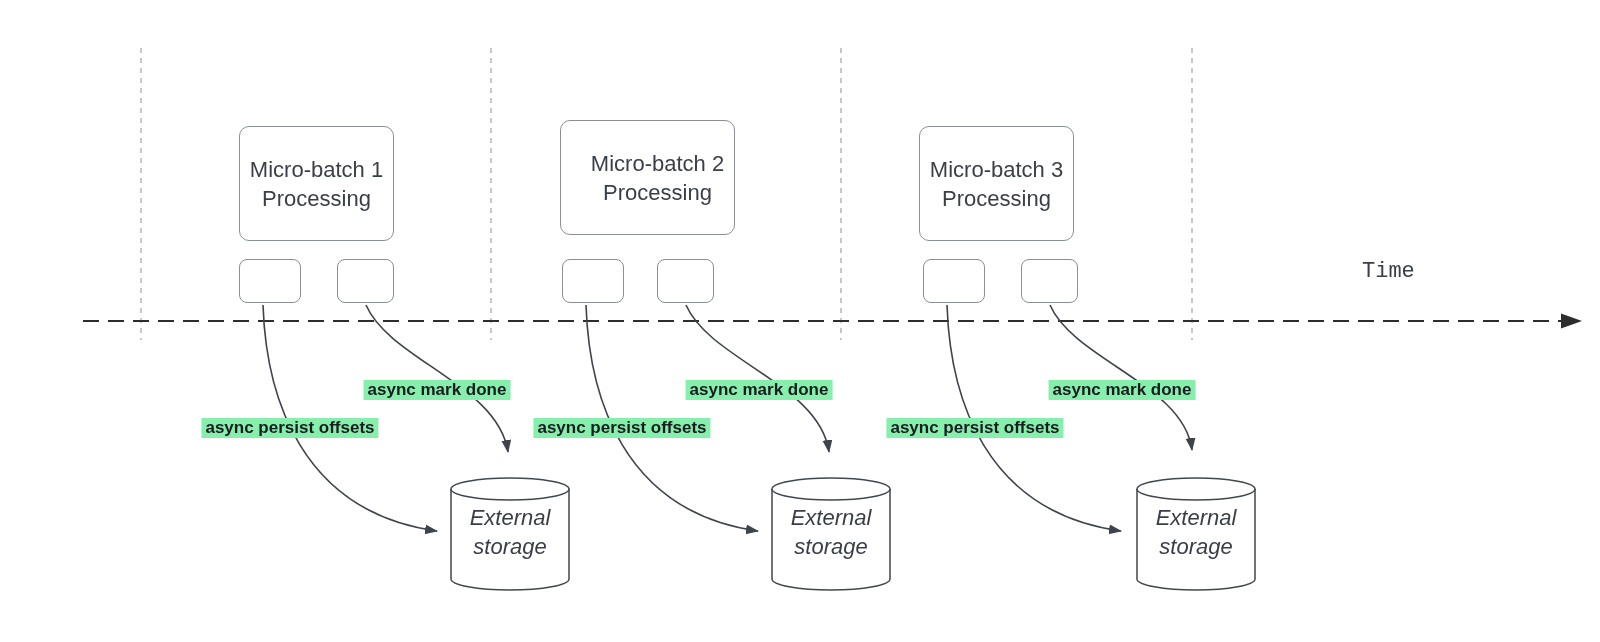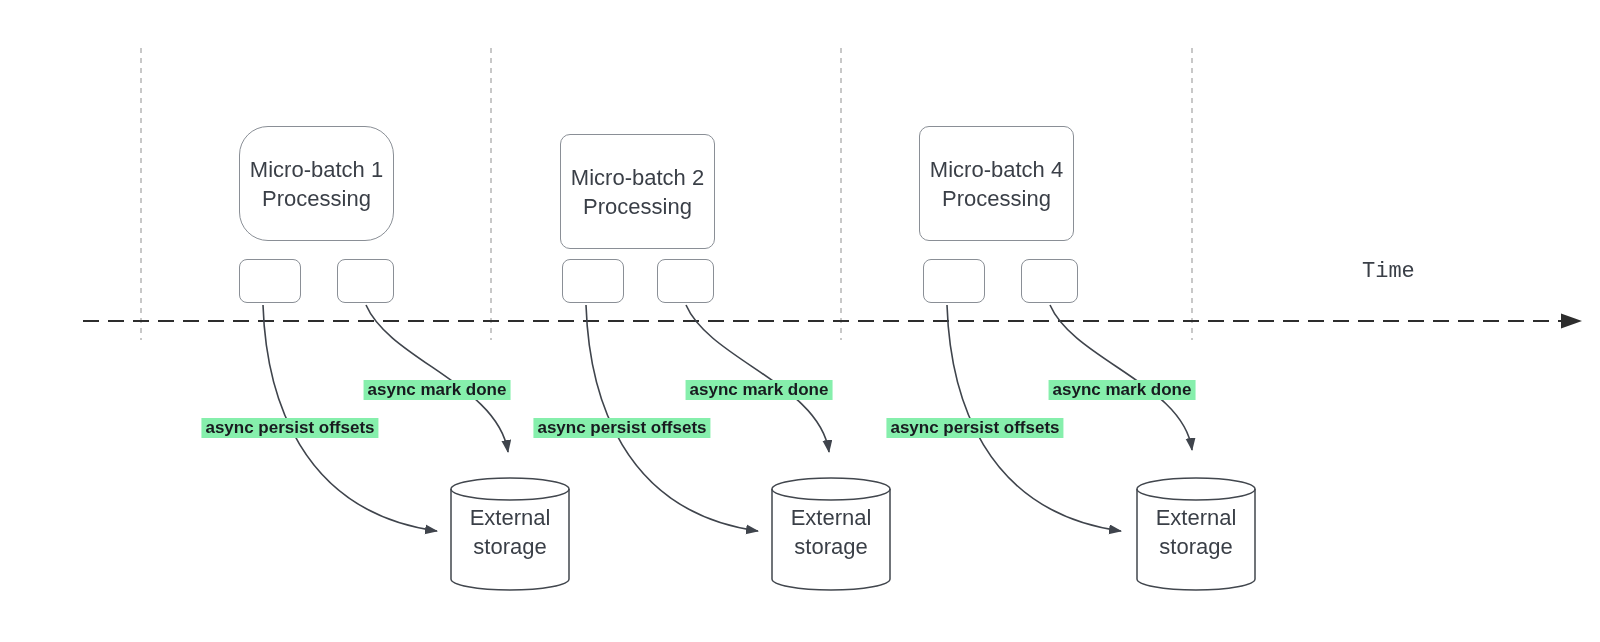--- a/index.html
+++ b/index.html
@@ -20,21 +20,21 @@
   }
   .mini-a { width:60px; }
   .mini-b { width:55px; }
   .arrow-label {
     position:absolute; transform:translateX(-50%);
     background:#86efac; padding:0 4px; white-space:nowrap;
     font-size:17px; font-weight:bold; color:#181b1f; z-index:3;
   }
   .storage-label {
     position:absolute; width:120px; top:503px; text-align:center;
-    font-size:22px; line-height:29px; color:#3a3f47; z-index:2;
+    font-size:22px; line-height:29px; color:#3a3f47; z-index:2;font-style:italic;
   }
   .time-label {
     position:absolute; left:1362px; top:259px;
     font-size:22px; color:#3a3f47; z-index:2;font-family:Liberation Mono, monospace;
   }
   .guide { stroke:#b7b7b7; stroke-width:1.5; stroke-dasharray:5 5; }
   .axis  { stroke:#2d2d2d; stroke-width:2; stroke-dasharray:16 9; }
   .curve { stroke:#3f444c; stroke-width:1.6; fill:none; }
   .cyl   { stroke:#42474e; stroke-width:1.5; fill:#ffffff; }
   .cyl-rim { stroke:#42474e; stroke-width:1.5; fill:none; }
@@ -75,48 +75,48 @@
     <g>
       <path class="cyl" d="M 772 489 A 59 11 0 1 1 890 489 L 890 579 A 59 11 0 1 1 772 579 Z"></path>
       <path class="cyl-rim" d="M 772 489 A 59 11 0 0 0 890 489"></path>
     </g>
     <g>
       <path class="cyl" d="M 1137 489 A 59 11 0 1 1 1255 489 L 1255 579 A 59 11 0 1 1 1137 579 Z"></path>
       <path class="cyl-rim" d="M 1137 489 A 59 11 0 0 0 1255 489"></path>
     </g>
   </svg>
 
-  <div class="proc-box" style="left:239px; top:126px;border-radius:29px;">
+  <div class="proc-box" style="left:239px; top:126px;">
     <span>Micro-batch 1</span>
     <span>Processing</span>
   </div>
   <div class="mini-box mini-a" style="left:239px;"></div>
   <div class="mini-box mini-b" style="left:337px;"></div>
   <div class="arrow-label" style="left:290px; top:418px;">async persist offsets</div>
   <div class="arrow-label" style="left:437px; top:380px;">async mark done</div>
   <div class="storage-label" style="left:450px;">
     <div>External</div>
     <div>storage</div>
   </div>
 
-  <div class="proc-box" style="left:560px; top:134px;">
+  <div class="proc-box" style="left:560px; top:120px;padding-left:20px;">
     <span>Micro-batch 2</span>
     <span>Processing</span>
   </div>
   <div class="mini-box mini-a" style="left:562px;"></div>
   <div class="mini-box mini-b" style="left:657px;"></div>
   <div class="arrow-label" style="left:622px; top:418px;">async persist offsets</div>
   <div class="arrow-label" style="left:759px; top:380px;">async mark done</div>
   <div class="storage-label" style="left:771px;">
     <div>External</div>
     <div>storage</div>
   </div>
 
   <div class="proc-box" style="left:919px; top:126px;">
-    <span>Micro-batch 4</span>
+    <span>Micro-batch 3</span>
     <span>Processing</span>
   </div>
   <div class="mini-box mini-a" style="left:923px;"></div>
   <div class="mini-box mini-b" style="left:1021px;"></div>
   <div class="arrow-label" style="left:975px; top:418px;">async persist offsets</div>
   <div class="arrow-label" style="left:1122px; top:380px;">async mark done</div>
   <div class="storage-label" style="left:1136px;">
     <div>External</div>
     <div>storage</div>
   </div>

